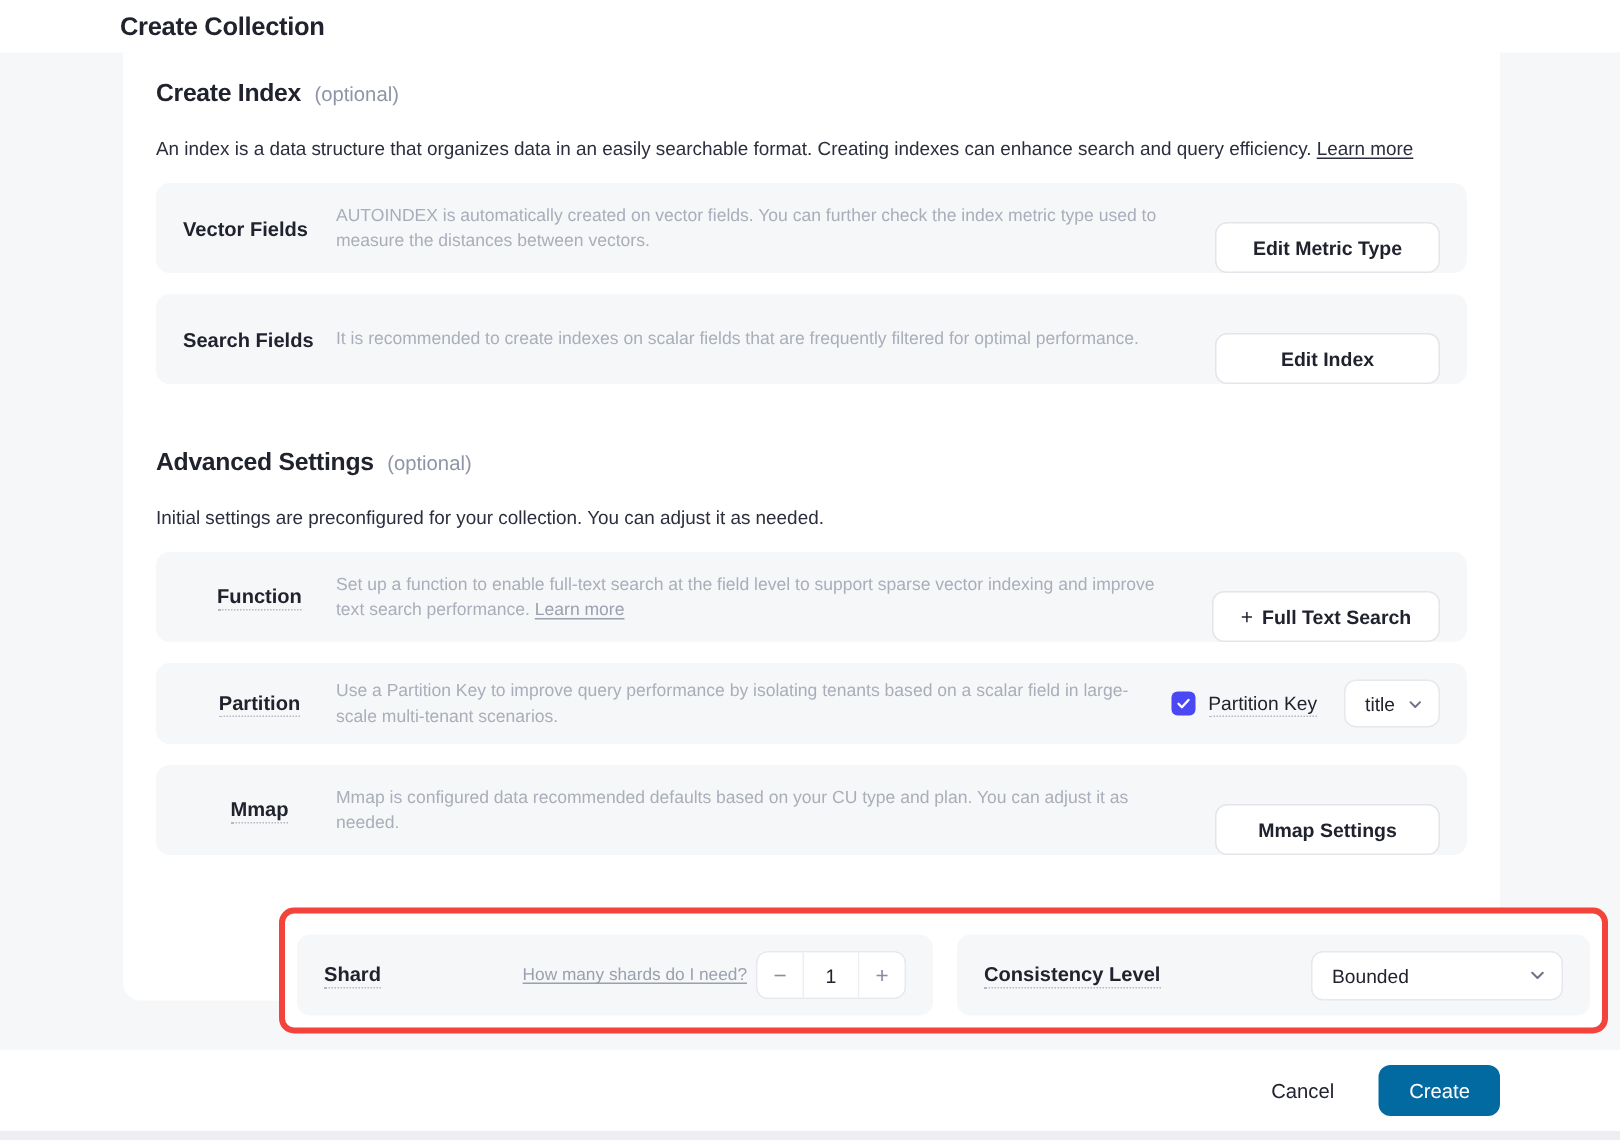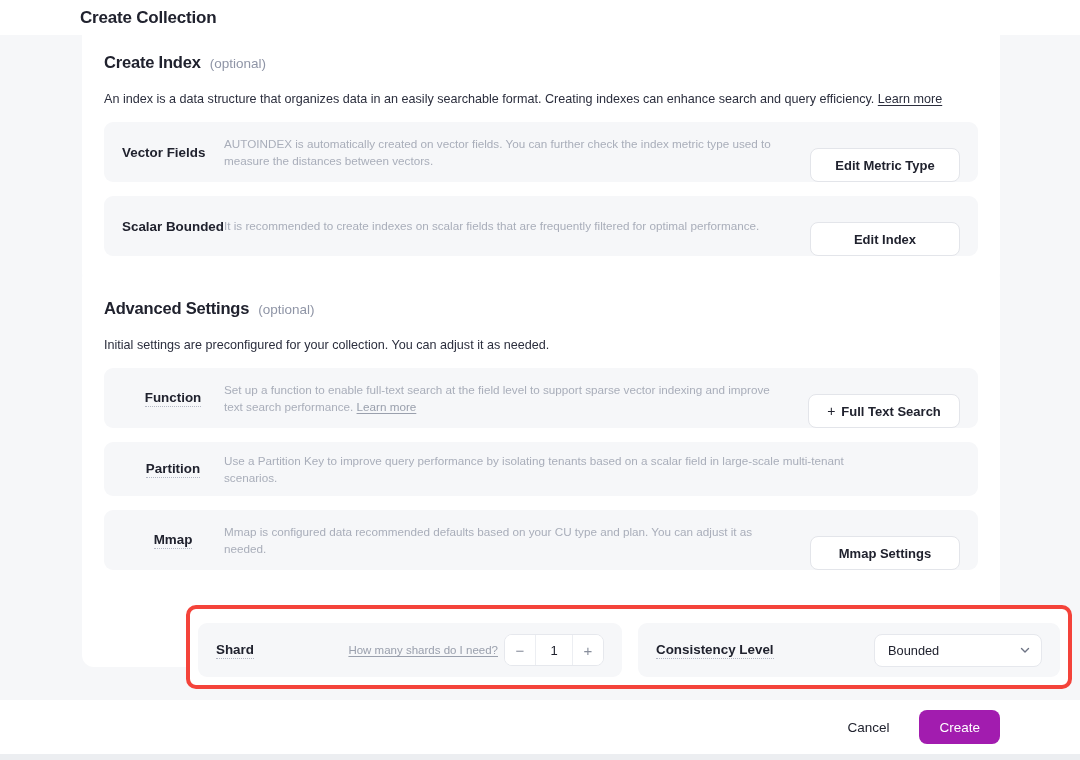--- a/index.html
+++ b/index.html
@@ -300,21 +300,21 @@
     border: none;
     font-size: 13.5px;
     color: #20222e;
     cursor: pointer;
     font-family: inherit;
   }
   .btn-create {
     height: 34px;
     min-width: 78px;
     padding: 0 20px;
-    background: #a21caf;
+    background: #0369a1;
     border: none;
     border-radius: 8px;
     font-size: 13.5px;
     color: #ffffff;
     cursor: pointer;
     font-family: inherit;
   }
   .footer-shadow {
     position: absolute;
     left: 0; top: 754px;
@@ -349,21 +349,21 @@
             <span class="row-label">Vector Fields</span>
           </div>
           <div class="row-desc">AUTOINDEX is automatically created on vector fields. You can further check the index metric type used to measure the distances between vectors.</div>
           <div class="row-action">
             <button class="btn-outline">Edit Metric Type</button>
           </div>
         </div>
 
         <div class="row">
           <div class="label-cell">
-            <span class="row-label">Scalar Bounded</span>
+            <span class="row-label">Search Fields</span>
           </div>
           <div class="row-desc">It is recommended to create indexes on scalar fields that are frequently filtered for optimal performance.</div>
           <div class="row-action">
             <button class="btn-outline">Edit Index</button>
           </div>
         </div>
       </div>
     </div>
 
     <div class="card card-adv">
@@ -388,20 +388,38 @@
               <span>Full Text Search</span>
             </button>
           </div>
         </div>
 
         <div class="row">
           <div class="label-cell">
             <span class="row-label dotted">Partition</span>
           </div>
           <div class="row-desc">Use a Partition Key to improve query performance by isolating tenants based on a scalar field in large-scale multi-tenant scenarios.</div>
+          <div class="row-action" style="display:flex;align-items:center;">
+            <div class="check-wrap">
+              <span class="checkbox">
+                <svg width="10" height="10" viewBox="0 0 12 12" aria-hidden="true">
+                  <path d="M2 6.2 L4.7 9 L10 3.2" fill="none" stroke="#ffffff" stroke-width="1.9" stroke-linecap="round" stroke-linejoin="round"></path>
+                </svg>
+              </span>
+              <span class="check-label">Partition Key</span>
+            </div>
+            <div class="select small">
+              <span>title</span>
+              <span class="chev">
+                <svg width="11" height="11" viewBox="0 0 12 12" aria-hidden="true">
+                  <path d="M2.5 4.5 L6 8 L9.5 4.5" fill="none" stroke="currentColor" stroke-width="1.4" stroke-linecap="round" stroke-linejoin="round"></path>
+                </svg>
+              </span>
+            </div>
+          </div>
         </div>
 
         <div class="row">
           <div class="label-cell">
             <span class="row-label dotted">Mmap</span>
           </div>
           <div class="row-desc">Mmap is configured data recommended defaults based on your CU type and plan. You can adjust it as needed.</div>
           <div class="row-action">
             <button class="btn-outline">Mmap Settings</button>
           </div>

